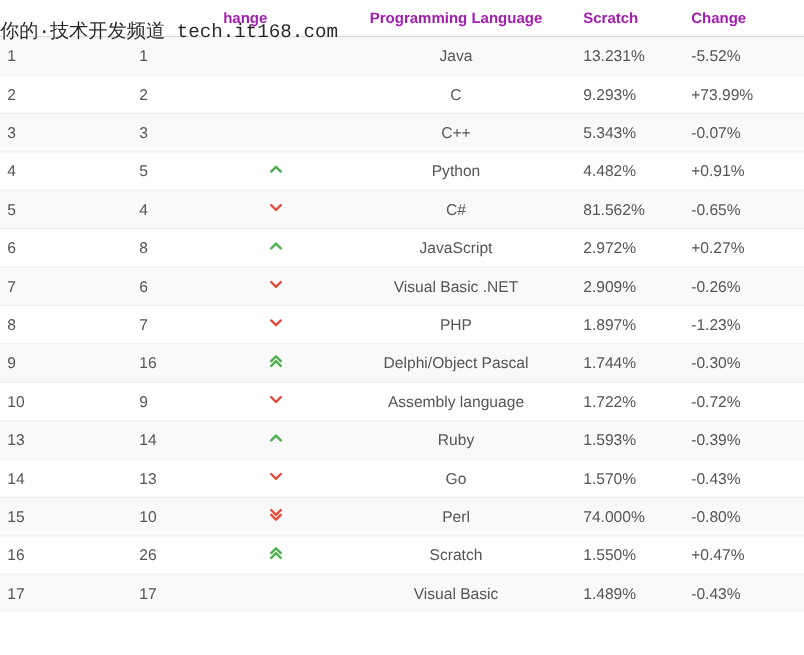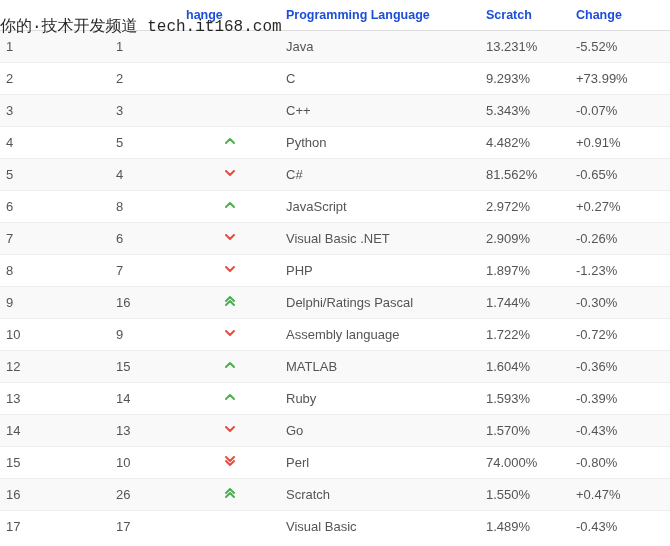--- a/index.html
+++ b/index.html
@@ -12,39 +12,39 @@
     position: relative;
   }
   table {
     width: 100%;
     border-collapse: collapse;
     table-layout: fixed;
   }
   thead th {
     text-align: left;
     font-weight: 700;
-    color: #1d4ed8;
+    color: #a21caf;
     padding: 8px 6px;
     border-bottom: 1px solid #ddd;
     font-size: 12.5px;
     white-space: nowrap;
   }
   tbody td {
     padding: 8px 6px;
     border-top: 1px solid #eee;
     color: #555;
     font-size: 13px;
     vertical-align: middle;
   }
   tbody tr:nth-child(odd) { background: #f9f9f9; }
   tbody tr:nth-child(even) { background: #ffffff; }
   .col-a { width: 110px; }
   .col-b { width: 70px; }
   .col-c { width: 100px; text-align: center; }
-  .col-d { width: 200px; }
+  .col-d { width: 200px; text-align: center; }
   .col-e { width: 90px; }
   .col-f { width: 100px; margin-left: 16px; }
   th.col-c { text-align: left; }
   td.col-c { text-align: center; }
 
   .icon { display: inline-block; line-height: 0; }
   .up1 svg, .down1 svg, .up2 svg, .down2 svg { width: 12px; height: 12px; }
   .up1 path, .up2 path { stroke: #4caf50; }
   .down1 path, .down2 path { stroke: #e74c3c; }
 
@@ -156,43 +156,33 @@
         <td class="col-e">1.897%</td>
         <td class="col-f">-1.23%</td>
       </tr>
       <tr>
         <td class="col-a">9</td>
         <td class="col-b">16</td>
         <td class="col-c"><span class="icon up2"><svg viewBox="0 0 12 12">
               <path d="M2 6 L6 2 L10 6" fill="none" stroke-width="2" stroke-linecap="round" stroke-linejoin="round"></path>
               <path d="M2 10 L6 6 L10 10" fill="none" stroke-width="2" stroke-linecap="round" stroke-linejoin="round"></path>
             </svg></span></td>
-        <td class="col-d">Delphi/Ratings Pascal</td>
+        <td class="col-d">Delphi/Object Pascal</td>
         <td class="col-e">1.744%</td>
         <td class="col-f">-0.30%</td>
       </tr>
       <tr>
         <td class="col-a">10</td>
         <td class="col-b">9</td>
         <td class="col-c"><span class="icon down1"><svg viewBox="0 0 12 12">
               <path d="M2 4 L6 8 L10 4" fill="none" stroke-width="2" stroke-linecap="round" stroke-linejoin="round"></path>
             </svg></span></td>
         <td class="col-d">Assembly language</td>
         <td class="col-e">1.722%</td>
         <td class="col-f">-0.72%</td>
-      </tr>
-      <tr>
-        <td class="col-a">12</td>
-        <td class="col-b">15</td>
-        <td class="col-c"><span class="icon up1"><svg viewBox="0 0 12 12">
-              <path d="M2 8 L6 4 L10 8" fill="none" stroke-width="2" stroke-linecap="round" stroke-linejoin="round"></path>
-            </svg></span></td>
-        <td class="col-d">MATLAB</td>
-        <td class="col-e">1.604%</td>
-        <td class="col-f">-0.36%</td>
       </tr>
       <tr>
         <td class="col-a">13</td>
         <td class="col-b">14</td>
         <td class="col-c"><span class="icon up1"><svg viewBox="0 0 12 12">
               <path d="M2 8 L6 4 L10 8" fill="none" stroke-width="2" stroke-linecap="round" stroke-linejoin="round"></path>
             </svg></span></td>
         <td class="col-d">Ruby</td>
         <td class="col-e">1.593%</td>
         <td class="col-f">-0.39%</td>

